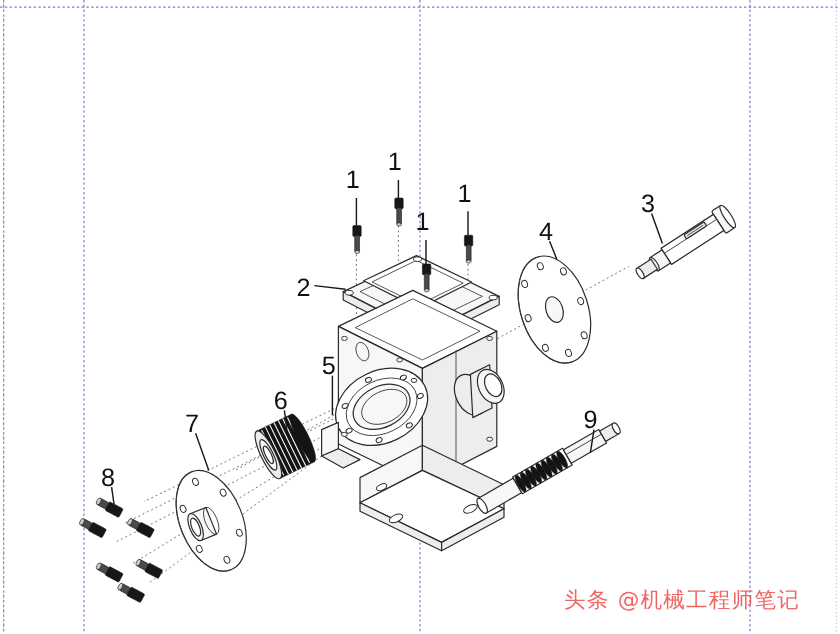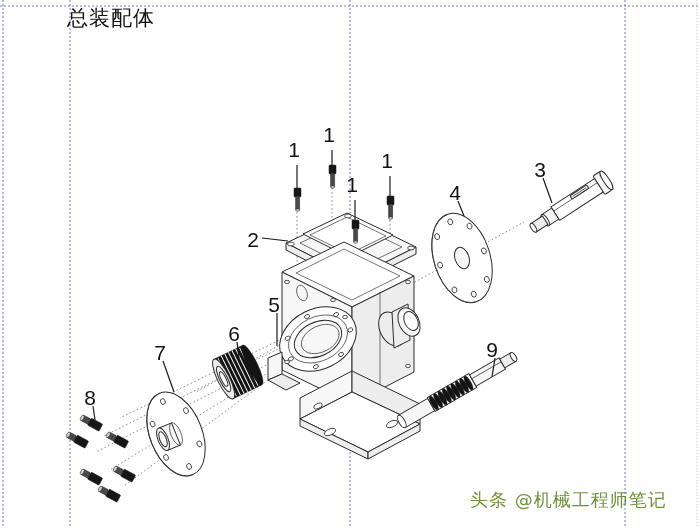--- a/index.html
+++ b/index.html
@@ -24,21 +24,21 @@
   .bolt-lite{fill:#cfcfcf;stroke:#171717;stroke-width:.5;}
   .tooth{fill:#141414;stroke:#141414;stroke-width:.4;}
   .lbl{font-family:"Liberation Sans","DejaVu Sans",sans-serif;font-size:21px;font-weight:400;fill:#111;}
   #title{
     position:absolute;left:67px;top:6px;
     font-size:21px;line-height:24px;color:#111;letter-spacing:1px;
     font-family:"DejaVu Sans","Liberation Sans",sans-serif;white-space:nowrap;
   }
   #watermark{
     position:absolute;left:470px;top:488px;
-    font-size:18px;color:#4d7c0f;opacity:.82;white-space:nowrap;
+    font-size:18px;color:#ef4444;opacity:.82;white-space:nowrap;
     font-family:"DejaVu Sans","Liberation Sans",sans-serif;letter-spacing:1px;
   }
 </style>
 </head>
 <body>
 
 <div id="stage">
 
   <svg id="svgroot" viewBox="0 0 700 528">
 
@@ -317,16 +317,15 @@
       <text class="lbl" x="455" y="200" text-anchor="middle">4</text>
       <text class="lbl" x="274" y="312" text-anchor="middle">5</text>
       <text class="lbl" x="234" y="341" text-anchor="middle">6</text>
       <text class="lbl" x="160" y="360" text-anchor="middle">7</text>
       <text class="lbl" x="90" y="405" text-anchor="middle">8</text>
       <text class="lbl" x="492" y="357" text-anchor="middle">9</text>
     </g>
 
   </svg>
 
-  <div id="title">总装配体</div>
   <div id="watermark">头条 @机械工程师笔记</div>
 
 </div>
 
 </body></html>

